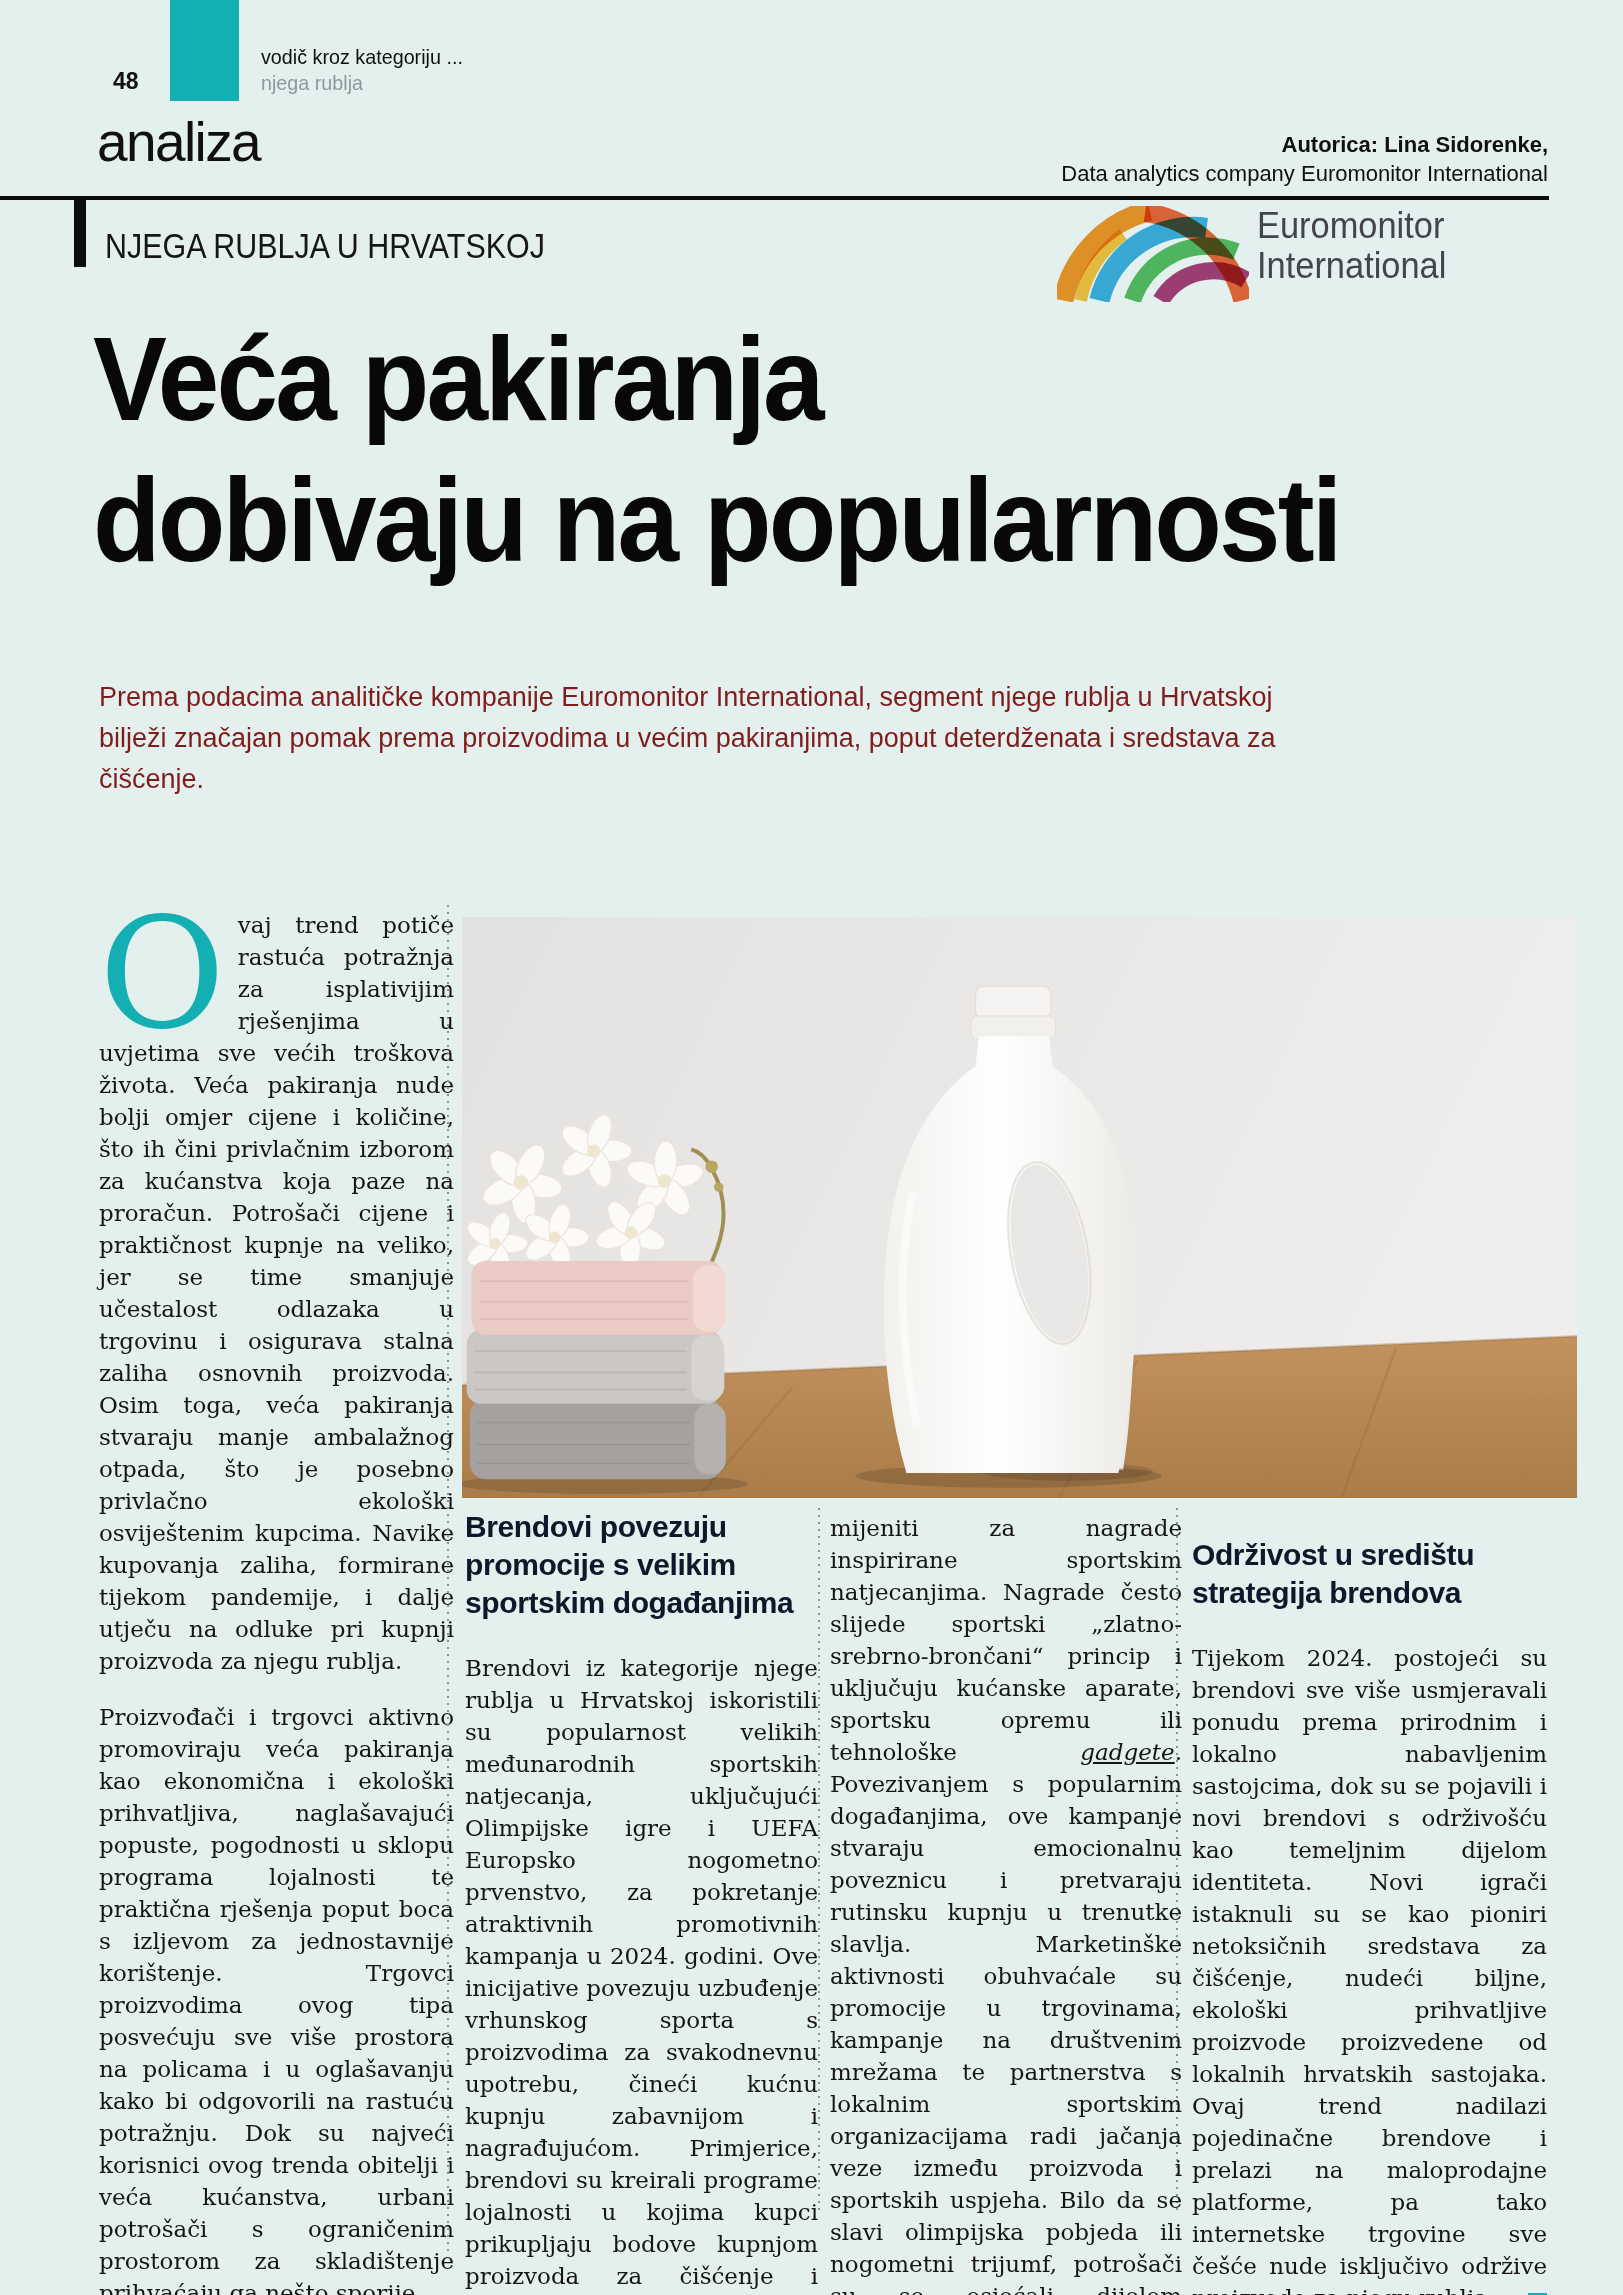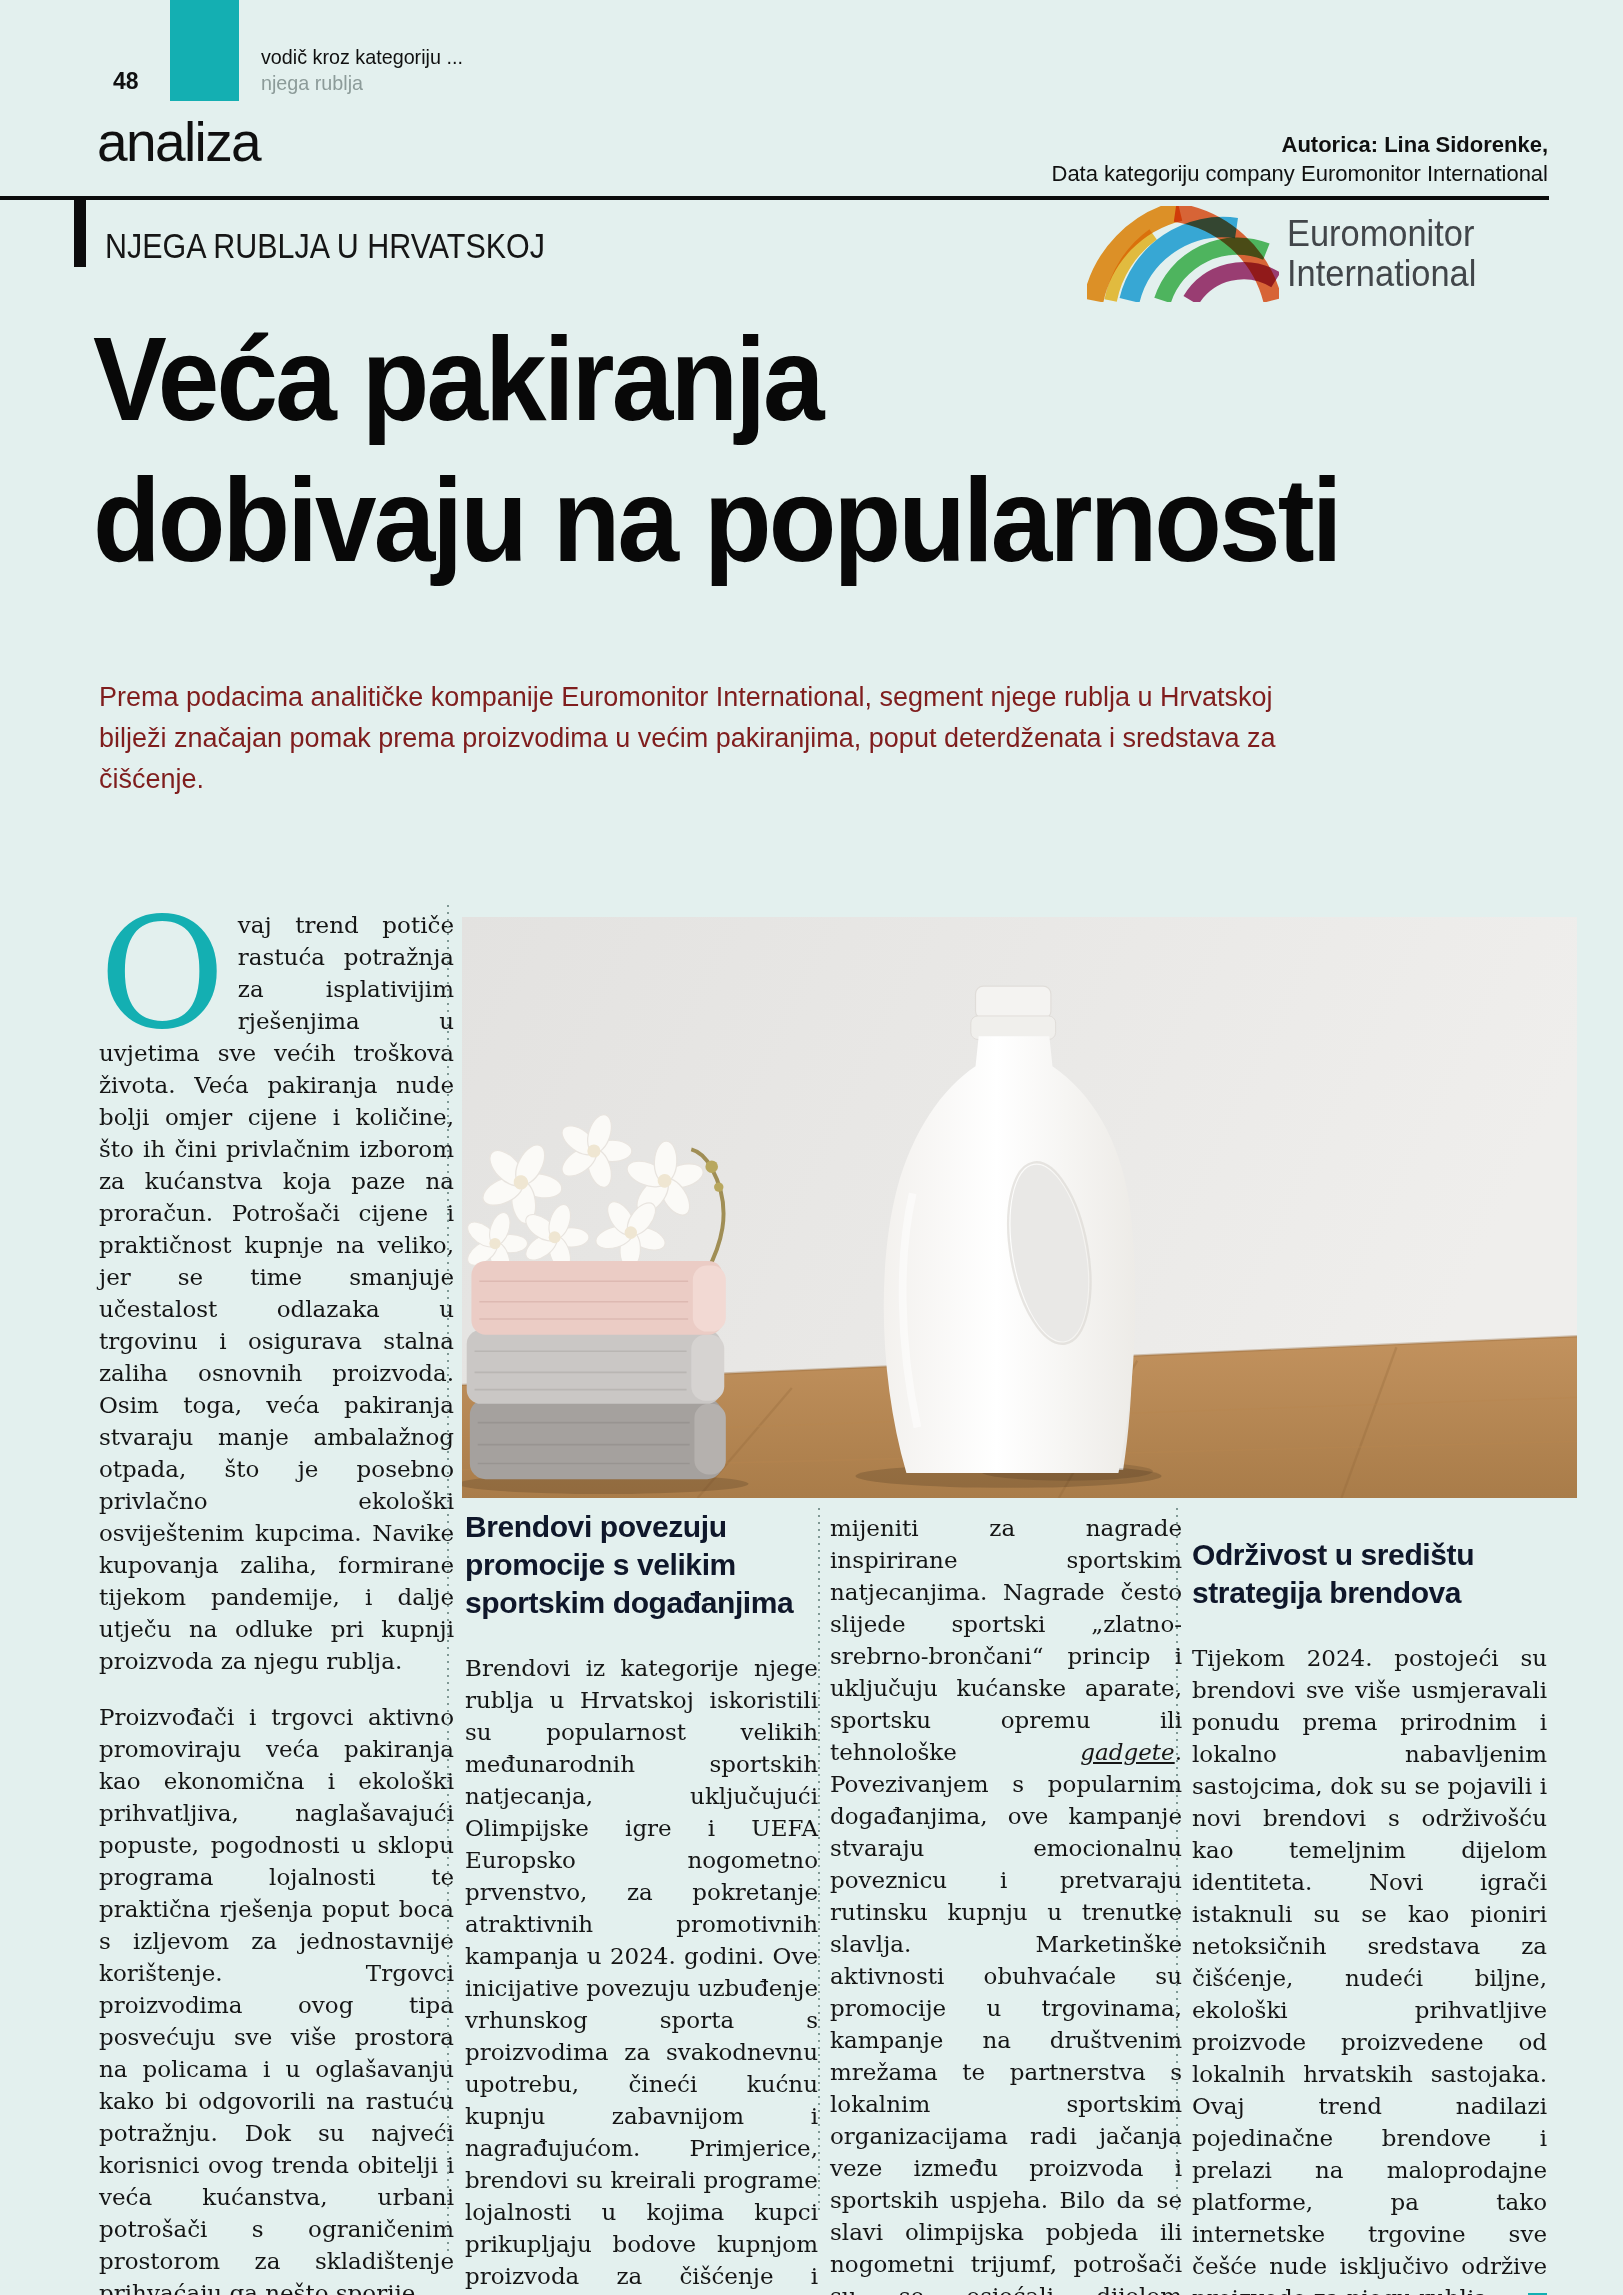--- a/index.html
+++ b/index.html
@@ -25,21 +25,21 @@
   .teal-bar{position:absolute;left:170px;top:0;width:69px;height:101px;background:var(--accent);}
   .kicker{position:absolute;left:261px;top:44px;font-size:21px;line-height:26px;transform:scaleX(.94);transform-origin:left top;}
   .kicker .k2{color:var(--kicker_muted);}
   .section-title{position:absolute;left:97px;top:110px;font-size:55px;font-weight:400;letter-spacing:-1.6px;}
   .author{position:absolute;right:75px;top:130px;text-align:right;font-size:22px;line-height:29px;margin-left:36px;}
   .author .a1{font-weight:bold;}
   .h-rule{position:absolute;left:0;top:196px;width:1549px;height:3.9px;background:#0c0c0c;}
   .label-bar{position:absolute;left:74px;top:199px;width:11.8px;height:68px;background:#0c0c0c;}
   .topic-label{position:absolute;left:105px;top:226px;font-size:35px;letter-spacing:0;transform:scaleX(.87);transform-origin:left top;color:#161616;}
   
-  .logo{position:absolute;left:1087px;top:206px;display:flex;align-items:center;}
+  .logo{position:absolute;left:1057px;top:206px;display:flex;}
   .logo svg{width:192px;height:96px;}
   .logo-text{margin-left:7.9px;font-size:37px;line-height:40px;color:var(--logo_text);transform:scaleX(.93);transform-origin:left center;}
   
   .headline{position:absolute;left:93px;top:308px;font-size:119px;line-height:141px;font-weight:800;letter-spacing:-3.1px;color:#080808;transform:scaleX(.93);transform-origin:left top;white-space:nowrap;}
   .lead{position:absolute;left:99px;top:677px;width:1213px;font-size:27px;line-height:41px;color:#7f1d1d;}
   
   .serif{font-family:"DejaVu Serif",serif;font-size:23px;line-height:32px;text-align:justify;color:#151515;}
   .col{position:absolute;}
   .col1{left:99px;top:909px;width:355px;}
   .col2{left:465px;top:1508px;width:353px;}
@@ -66,21 +66,21 @@
 
   <div class="pagenum">48</div>
   <div class="teal-bar"></div>
   <div class="kicker">
     <div class="k1">vodič kroz kategoriju ...</div>
     <div class="k2">njega rublja</div>
   </div>
   <div class="section-title">analiza</div>
   <div class="author">
     <div class="a1">Autorica: Lina Sidorenke,</div>
-    <div class="a2">Data kategoriju company Euromonitor International</div>
+    <div class="a2">Data analytics company Euromonitor International</div>
   </div>
   <div class="h-rule"></div>
   <div class="label-bar"></div>
   <div class="topic-label">NJEGA RUBLJA U HRVATSKOJ</div>
 
   <div class="logo">
     <svg viewBox="0 0 244 122" aria-hidden="true">
       <g fill="none" stroke-linecap="butt">
         <path d="M 8 120 A 148 148 0 0 1 118 6" stroke="#f7941d" stroke-width="26" opacity="0.95" style="mix-blend-mode:multiply"></path>
         <path d="M 236 120 A 150 150 0 0 0 112 8" stroke="#f15a24" stroke-width="24" opacity="0.9" style="mix-blend-mode:multiply"></path>

